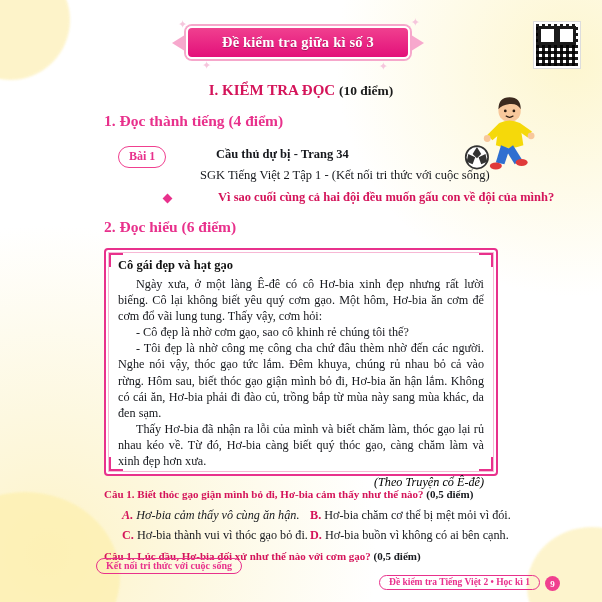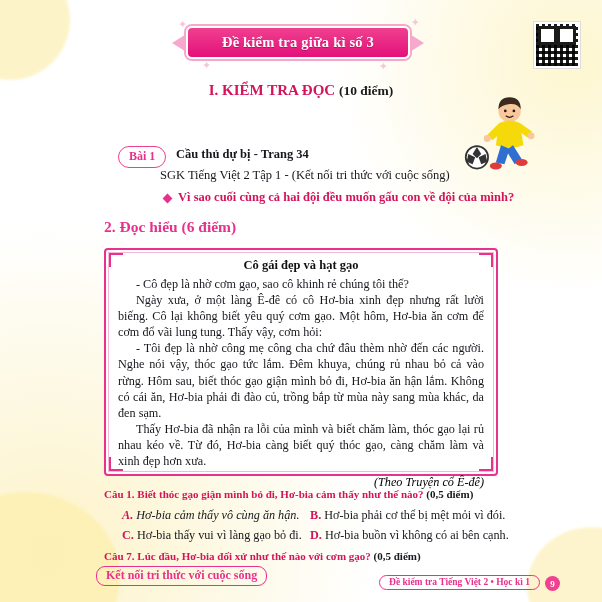--- a/index.html
+++ b/index.html
@@ -103,21 +103,21 @@
 
   
   .pill {
     position: absolute; left: 118px; top: 146px;
     padding: 2px 10px 3px;
     border: 1.5px solid #f0408f;
     border-radius: 11px;
     background: #fff;
     color: #e8318c; font-weight: bold; font-size: 12px;
   }
-  .txt { position: absolute; font-size: 12.5px; color: #16181d; }
+  .txt { position: absolute; font-size: 12.5px; color: #16181d; margin-left: 40px; }
   .txt.b { font-weight: bold; }
 
   
   .boy { position: absolute; right: 58px; top: 92px; width: 86px; height: 86px; }
 
   
   .diamond {
     position: absolute;
     width: 7px; height: 7px;
     background: #e8318c;
@@ -128,21 +128,21 @@
   .story {
     position: absolute; left: 104px; top: 248px;
     width: 394px; height: 228px;
     border: 2px solid #e8318c;
     border-radius: 4px;
     background: #ffffff;
     box-shadow: inset 0 0 0 2px #ffffff, inset 0 0 0 3px #f7b8d5;
   }
   .story-inner { padding: 8px 12px 6px; }
   .story-title {
-    text-align: center; font-weight: bold; font-size: 12.5px; color: #111;
+    font-weight: bold; font-size: 12.5px; color: #111;
     margin-bottom: 3px;
   }
   .story p {
     margin: 0 0 0 0;
     font-size: 12.2px; line-height: 1.32; color: #16181d;
     text-indent: 18px;
     text-align: justify;
   }
   .story p.noind { text-indent: 0; }
   .story .src {
@@ -162,24 +162,24 @@
     font-size: 11px; color: #d4145a; font-weight: bold;
   }
   .qline .qpts { color: #16181d; font-weight: bold; }
   .opt {
     position: absolute; font-size: 12.2px; color: #16181d;
   }
   .opt .lbl { color: #d4145a; font-weight: bold; }
 
   
   .footer-left {
-    position: absolute; left: 96px; bottom: 16px;
+    position: absolute; left: 96px; bottom: 28px;
     border: 1.2px solid #e8318c; border-radius: 9px;
     padding: 1px 9px 2px;
-    color: #e8318c; font-size: 12px; font-weight: bold; margin-top: 12px;
+    color: #e8318c; font-size: 10px; font-weight: bold; margin-top: 12px;
   }
   .footer-right {
     position: absolute; right: 62px; bottom: 12px;
     border: 1.2px solid #e8318c; border-radius: 9px;
     padding: 1px 9px 2px;
     color: #e8318c; font-size: 9.5px; font-weight: bold;
   }
   .pagenum {
     position: absolute; right: 42px; bottom: 11px;
     width: 15px; height: 15px; border-radius: 50%;
@@ -210,20 +210,21 @@
       <span class="spark" style="right:36px; bottom:-11px;">✦</span>
     </div>
 
     <div class="qr"></div>
 
     <div class="h-center" style="top:82px;">
       <span>I. KIỂM TRA ĐỌC</span>
       <span class="pts">(10 điểm)</span>
     </div>
 
+    <div class="sec-head" style="left:104px; top:112px;">1. Đọc thành tiếng (4 điểm)</div>
 
     <svg class="boy" viewBox="0 0 100 100">
       <circle cx="22" cy="76" r="13" fill="#ffffff" stroke="#333" stroke-width="2"></circle>
       <path d="M22 64 l5 8 -5 5 -5 -5z" fill="#333"></path>
       <path d="M12 72 l8 4 -3 8 -7 -3z" fill="#333"></path>
       <path d="M32 72 l-8 4 3 8 7 -3z" fill="#333"></path>
       <ellipse cx="60" cy="22" rx="13" ry="13" fill="#f8c89c"></ellipse>
       <path d="M47 20 q0 -14 13 -14 q13 0 13 14 q-4 -7 -13 -6 q-9 1 -13 6z" fill="#3c2a1e"></path>
       <circle cx="55" cy="22" r="1.6" fill="#2b1d13"></circle>
       <circle cx="65" cy="22" r="1.6" fill="#2b1d13"></circle>
@@ -248,51 +249,51 @@
 
     <div class="sec-head" style="left:104px; top:218px;">2. Đọc hiểu (6 điểm)</div>
 
     <div class="story">
       <div class="corner tl"></div>
       <div class="corner tr"></div>
       <div class="corner bl"></div>
       <div class="corner br"></div>
       <div class="story-inner">
         <div class="story-title">Cô gái đẹp và hạt gạo</div>
+        <p>Ngày xưa, ở một làng Ê-đê có cô Hơ-bia xinh đẹp nhưng rất lười biếng. Cô lại không biết yêu quý cơm gạo. Một hôm, Hơ-bia ăn cơm để cơm đổ vãi lung tung. Thấy vậy, cơm hỏi:</p>
         <p>- Cô đẹp là nhờ cơm gạo, sao cô khinh rẻ chúng tôi thế?</p>
-        <p>Ngày xưa, ở một làng Ê-đê có cô Hơ-bia xinh đẹp nhưng rất lười biếng. Cô lại không biết yêu quý cơm gạo. Một hôm, Hơ-bia ăn cơm để cơm đổ vãi lung tung. Thấy vậy, cơm hỏi:</p>
         <p>- Tôi đẹp là nhờ công mẹ công cha chứ đâu thèm nhờ đến các người. Nghe nói vậy, thóc gạo tức lắm. Đêm khuya, chúng rủ nhau bỏ cả vào rừng. Hôm sau, biết thóc gạo giận mình bỏ đi, Hơ-bia ăn hận lắm. Không có cái ăn, Hơ-bia phải đi đào củ, trồng bắp từ mùa này sang mùa khác, da đen sạm.</p>
         <p>Thấy Hơ-bia đã nhận ra lỗi của mình và biết chăm làm, thóc gạo lại rủ nhau kéo về. Từ đó, Hơ-bia càng biết quý thóc gạo, càng chăm làm và xinh đẹp hơn xưa.</p>
         <div class="src">(Theo Truyện cổ Ê-đê)</div>
       </div>
     </div>
 
     <div class="qline" style="top:488px;">
       <span>Câu 1. Biết thóc gạo giận mình bỏ đi, Hơ-bia cảm thấy như thế nào?</span>
       <span class="qpts">(0,5 điểm)</span>
     </div>
     <div class="opt" style="left:122px; top:508px;font-style:italic;">
       <span class="lbl">A.</span>
       <span>Hơ-bia cảm thấy vô cùng ăn hận.</span>
     </div>
     <div class="opt" style="left:310px; top:508px;">
       <span class="lbl">B.</span>
-      <span>Hơ-bia phải cơ thể bị mệt mỏi vì đói.</span>
+      <span>Hơ-bia chăm cơ thể bị mệt mỏi vì đói.</span>
     </div>
     <div class="opt" style="left:122px; top:528px;">
       <span class="lbl">C.</span>
-      <span>Hơ-bia thấy vui vì làng gạo bỏ đi.</span>
+      <span>Hơ-bia thành vui vì thóc gạo bỏ đi.</span>
     </div>
     <div class="opt" style="left:310px; top:528px;">
       <span class="lbl">D.</span>
       <span>Hơ-bia buồn vì không có ai bên cạnh.</span>
     </div>
 
     <div class="qline" style="top:550px;">
-      <span>Câu 7. Lúc đầu, Hơ-bia đối xử như thế nào với cơm gạo?</span>
+      <span>Câu 1. Lúc đầu, Hơ-bia đối xử như thế nào với cơm gạo?</span>
       <span class="qpts">(0,5 điểm)</span>
     </div>
 
     <div class="footer-left">Kết nối tri thức với cuộc sống</div>
     <div class="footer-right">Đề kiểm tra Tiếng Việt 2 • Học kì 1</div>
     <div class="pagenum">9</div>
 
   </div>
 </div>
 

